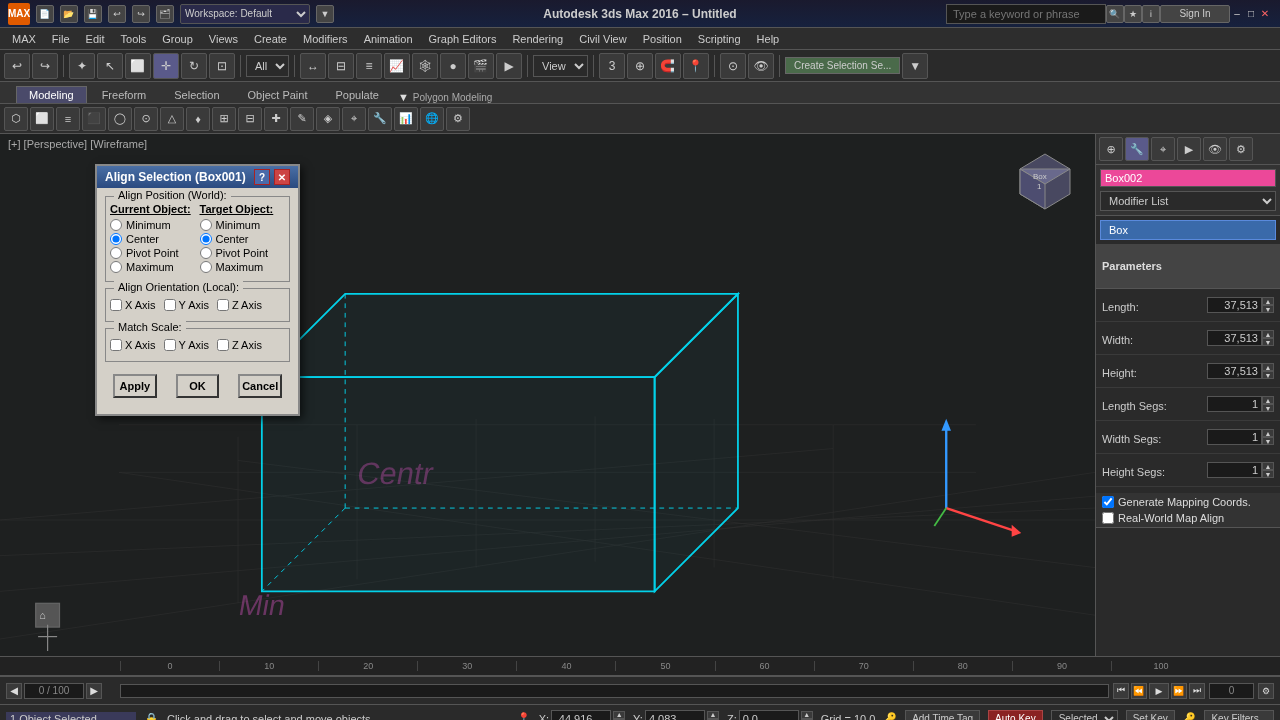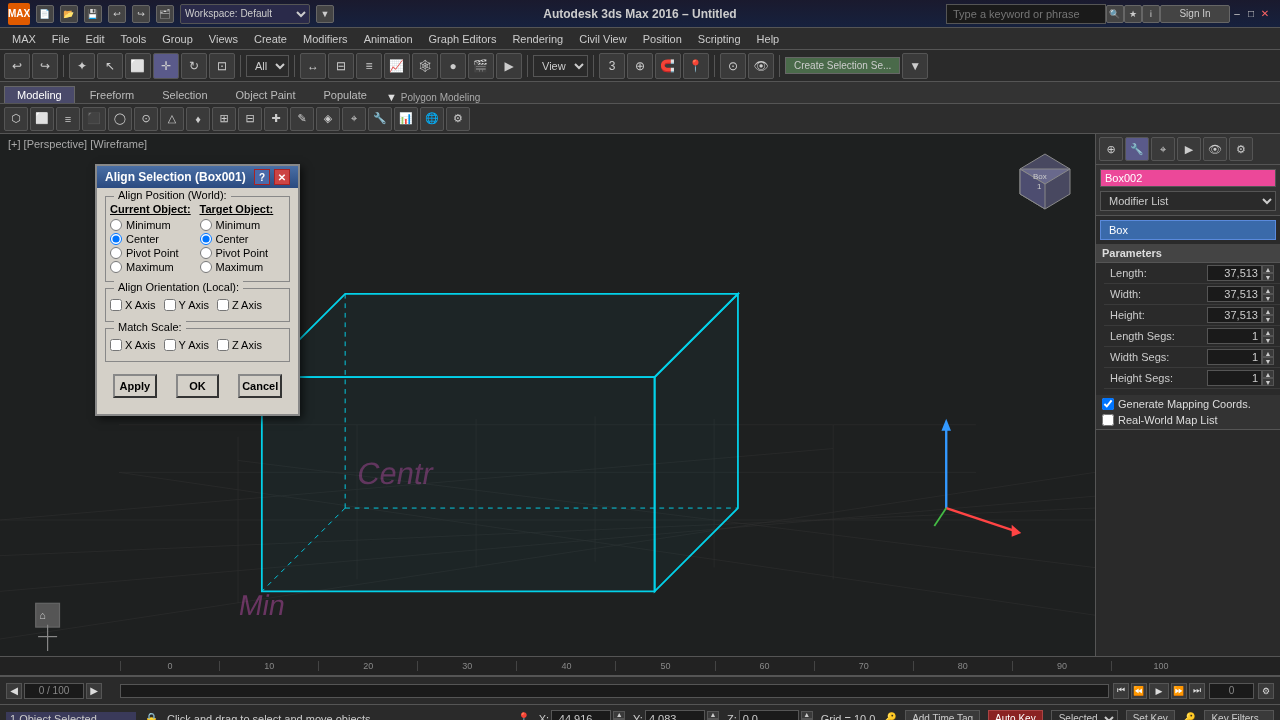--- a/index.html
+++ b/index.html
@@ -74,21 +74,21 @@
     
     #modetabs {
       height: 22px; background: #333; display: flex; align-items: flex-end;
       border-bottom: 1px solid #555; padding: 0 4px;
     }
     .mode-tab {
       padding: 2px 12px; font-size: 11px; color: #bbb; cursor: pointer;
       border: 1px solid transparent; border-bottom: none; margin-right: 2px;
     }
     .mode-tab.active {
-      background: #4a4a6a; color: #fff; border-color: #666; border-bottom: none;
+      background: #4a4a6a; color: #fff; border-color: #666; border-bottom: none; margin-left: 12px;
     }
 
     
     #sub-toolbar {
       height: 30px; background: #2d2d2d; display: flex; align-items: center;
       border-bottom: 1px solid #555; padding: 0 4px; gap: 2px;
     }
     .sub-btn {
       width: 24px; height: 24px; background: #3a3a3a; border: 1px solid #555;
       display: flex; align-items: center; justify-content: center; cursor: pointer;
@@ -131,25 +131,25 @@
     }
     .rp-dropdown {
       width: 100%; background: #2a2a2a; border: 1px solid #555; color: #ccc;
       font-size: 11px; padding: 2px 4px;
     }
     .rp-modifier-item {
       padding: 3px 8px; background: #3a6aaa; color: #fff; font-size: 11px;
       border: 1px solid #5a8adc; margin: 4px;
     }
     #params-header {
-      background: #444; padding: 3px 6px; font-size: 11px; color: #ddd;
+      background: #444; padding: 16px 6px; font-size: 11px; color: #ddd;
       border-bottom: 1px solid #555; font-weight: bold;
     }
     .param-row {
-      display: flex; align-items: center; padding: 2px 6px; border-bottom: 1px solid #3a3a3a; margin-left: 8px;
+      display: flex; align-items: flex-end; padding: 8px 6px; border-bottom: 1px solid #3a3a3a;
     }
     .param-label { flex: 1; font-size: 11px; color: #ccc; }
     .param-input {
       width: 55px; background: #1a1a1a; border: 1px solid #555; color: #ccc;
       font-size: 11px; padding: 1px 3px; text-align: right;
     }
     .param-spinner {
       display: flex; flex-direction: column;
     }
     .spin-btn {
@@ -636,21 +636,21 @@
         <div class="spin-btn">▼</div>
       </div>
     </div>
     <div class="param-section" style="margin-top:6px;">
       <div style="display:flex;align-items:center;gap:4px;margin-bottom:4px;">
         <input type="checkbox" checked="" style="">
         <span>Generate Mapping Coords.</span>
       </div>
       <div style="display:flex;align-items:center;gap:4px;">
         <input type="checkbox" style="">
-        <span>Real-World Map List</span>
+        <span>Real-World Map Align</span>
       </div>
     </div>
   </div>
 </div>
 
 <div id="timeline-ruler">
   <div class="ruler-marks">
     <div class="ruler-mark">0</div>
     <div class="ruler-mark">10</div>
     <div class="ruler-mark">20</div>

